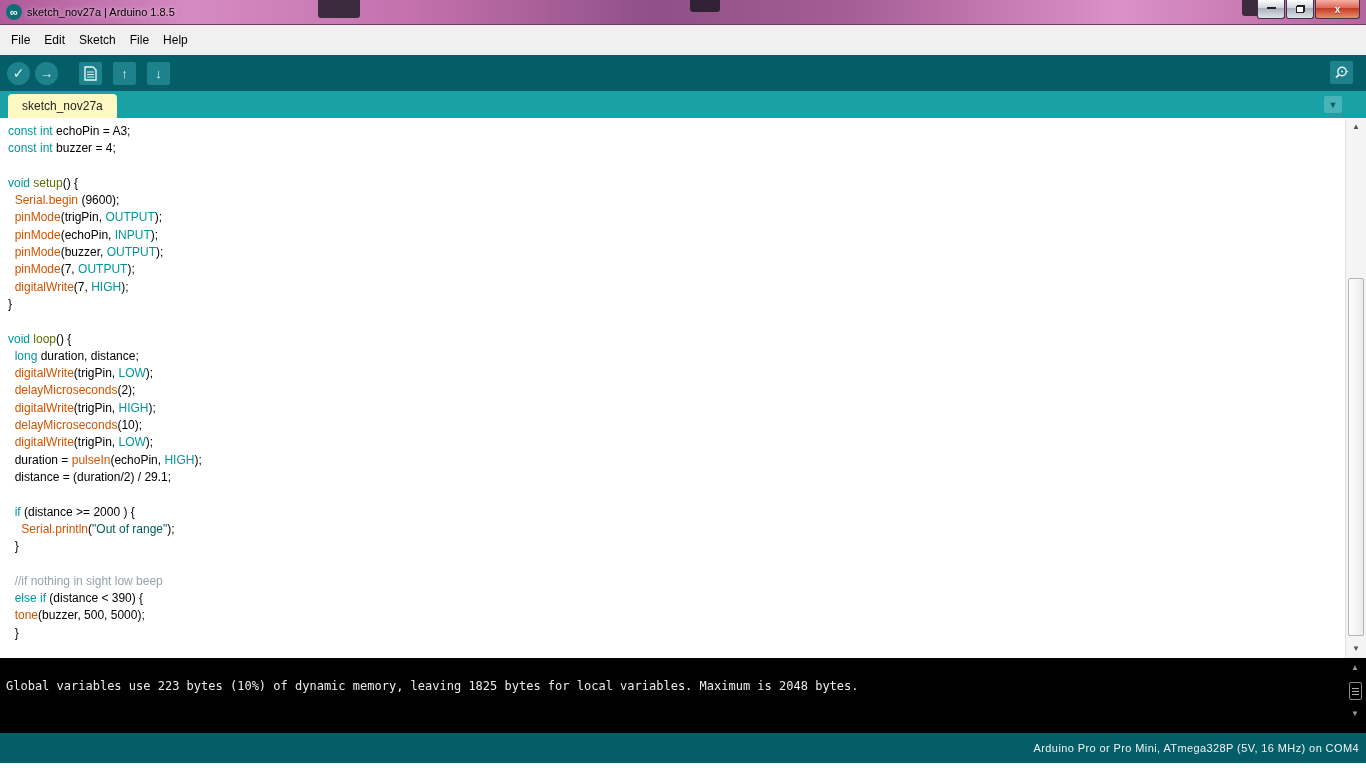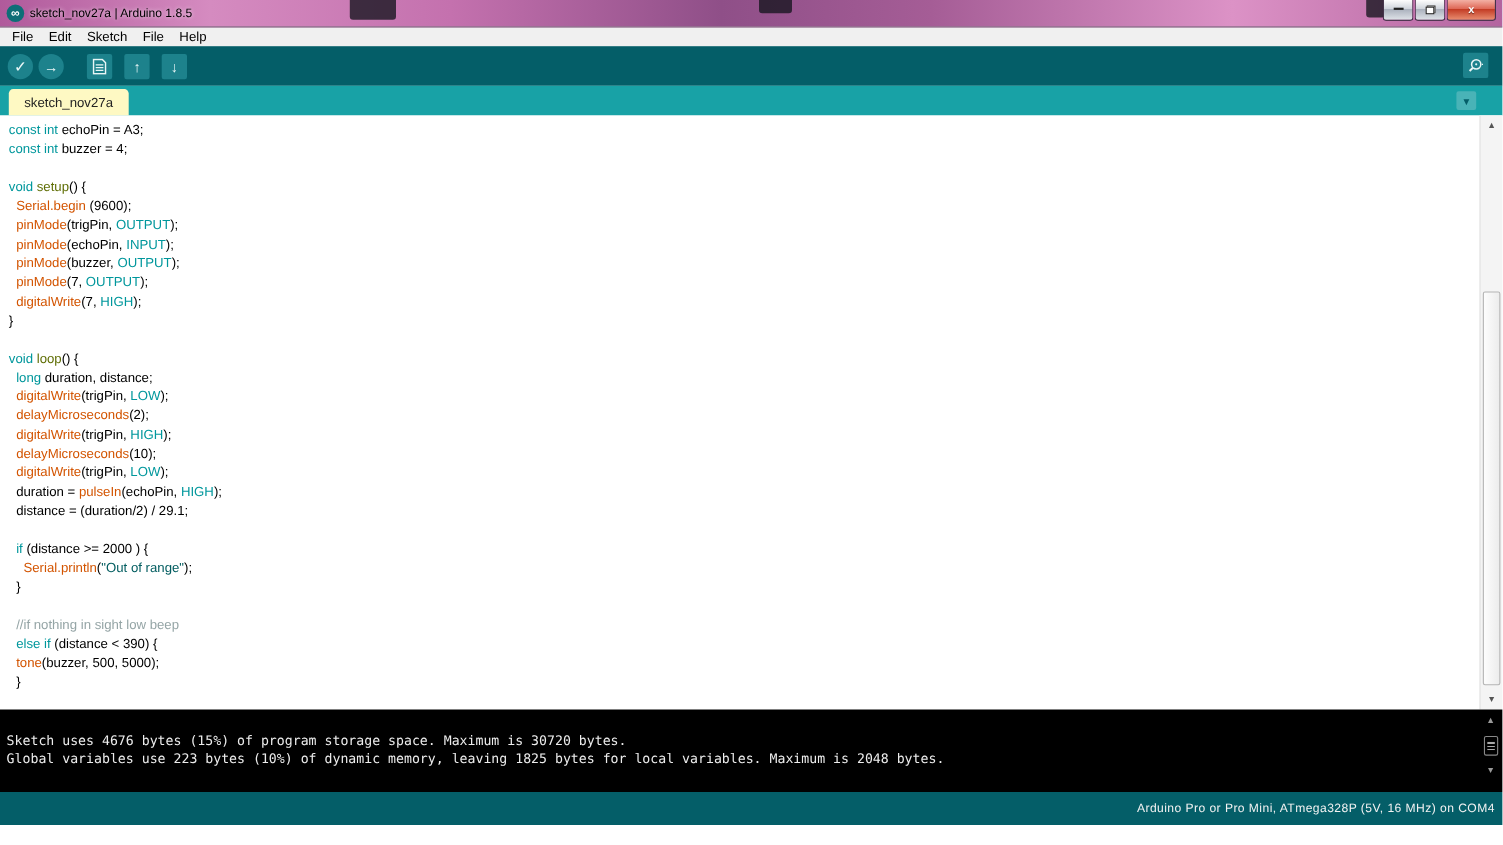--- a/index.html
+++ b/index.html
@@ -29,21 +29,21 @@
   .win-btn.close {
     width:45px; background:linear-gradient(#f3b0a4,#de6654 45%,#c23a23 46%,#e98e71);
     color:#fff; font-weight:bold; text-shadow:0 1px 1px rgba(0,0,0,.5);
   }
   .restore-glyph { width:9px; height:8px; position:relative; }
   .restore-glyph::before { content:""; position:absolute; right:0; top:0; width:6px; height:5px; border:1px solid #222; background:#eee; }
   .restore-glyph::after  { content:""; position:absolute; left:0; bottom:0; width:6px; height:5px; border:1px solid #222; background:#fff; }
   .min-glyph { width:9px; height:3px; border-bottom:2px solid #222; margin-top:-4px; }
 
   
-  .menubar { height:17px; background:#f0f0f0; display:flex; align-items:center; padding-left:4px; }
+  .menubar { height:30px; background:#f0f0f0; display:flex; align-items:center; padding-left:4px; }
   .menu-item { font-size:12px; color:#000; padding:0 7px; line-height:17px; }
 
   
   .toolbar { height:36px; background:#045e68; display:flex; align-items:center; padding-left:7px; position:relative; }
   .tb-btn {
     width:23px; height:23px; background:#1d828c; display:flex; align-items:center; justify-content:center;
     color:#e9f6f6; font-size:14px; margin-right:5px;
   }
   .tb-btn.round { border-radius:50%; }
   .tb-btn.square { border-radius:2px; }
@@ -192,21 +192,21 @@
     <div class="code-area"><div class="code-line"><span class="tok-kw">const</span><span class="tok-pl"> </span><span class="tok-kw">int</span><span class="tok-pl"> echoPin = A3;</span></div><div class="code-line"><span class="tok-kw">const</span><span class="tok-pl"> </span><span class="tok-kw">int</span><span class="tok-pl"> buzzer = 4;</span></div><div class="code-line">&nbsp;</div><div class="code-line"><span class="tok-kw">void</span><span class="tok-pl"> </span><span class="tok-fn2">setup</span><span class="tok-pl">() {</span></div><div class="code-line"><span class="tok-pl">  </span><span class="tok-fn">Serial.begin</span><span class="tok-pl"> (9600);</span></div><div class="code-line"><span class="tok-pl">  </span><span class="tok-fn">pinMode</span><span class="tok-pl">(trigPin, </span><span class="tok-kw">OUTPUT</span><span class="tok-pl">);</span></div><div class="code-line"><span class="tok-pl">  </span><span class="tok-fn">pinMode</span><span class="tok-pl">(echoPin, </span><span class="tok-kw">INPUT</span><span class="tok-pl">);</span></div><div class="code-line"><span class="tok-pl">  </span><span class="tok-fn">pinMode</span><span class="tok-pl">(buzzer, </span><span class="tok-kw">OUTPUT</span><span class="tok-pl">);</span></div><div class="code-line"><span class="tok-pl">  </span><span class="tok-fn">pinMode</span><span class="tok-pl">(7, </span><span class="tok-kw">OUTPUT</span><span class="tok-pl">);</span></div><div class="code-line"><span class="tok-pl">  </span><span class="tok-fn">digitalWrite</span><span class="tok-pl">(7, </span><span class="tok-kw">HIGH</span><span class="tok-pl">);</span></div><div class="code-line"><span class="tok-pl">}</span></div><div class="code-line">&nbsp;</div><div class="code-line"><span class="tok-kw">void</span><span class="tok-pl"> </span><span class="tok-fn2">loop</span><span class="tok-pl">() {</span></div><div class="code-line"><span class="tok-pl">  </span><span class="tok-kw">long</span><span class="tok-pl"> duration, distance;</span></div><div class="code-line"><span class="tok-pl">  </span><span class="tok-fn">digitalWrite</span><span class="tok-pl">(trigPin, </span><span class="tok-kw">LOW</span><span class="tok-pl">);</span></div><div class="code-line"><span class="tok-pl">  </span><span class="tok-fn">delayMicroseconds</span><span class="tok-pl">(2);</span></div><div class="code-line"><span class="tok-pl">  </span><span class="tok-fn">digitalWrite</span><span class="tok-pl">(trigPin, </span><span class="tok-kw">HIGH</span><span class="tok-pl">);</span></div><div class="code-line"><span class="tok-pl">  </span><span class="tok-fn">delayMicroseconds</span><span class="tok-pl">(10);</span></div><div class="code-line"><span class="tok-pl">  </span><span class="tok-fn">digitalWrite</span><span class="tok-pl">(trigPin, </span><span class="tok-kw">LOW</span><span class="tok-pl">);</span></div><div class="code-line"><span class="tok-pl">  duration = </span><span class="tok-fn">pulseIn</span><span class="tok-pl">(echoPin, </span><span class="tok-kw">HIGH</span><span class="tok-pl">);</span></div><div class="code-line"><span class="tok-pl">  distance = (duration/2) / 29.1;</span></div><div class="code-line">&nbsp;</div><div class="code-line"><span class="tok-pl">  </span><span class="tok-kw">if</span><span class="tok-pl"> (distance &gt;= 2000 ) {</span></div><div class="code-line"><span class="tok-pl">    </span><span class="tok-fn">Serial.println</span><span class="tok-pl">(</span><span class="tok-str">"Out of range"</span><span class="tok-pl">);</span></div><div class="code-line"><span class="tok-pl">  }</span></div><div class="code-line">&nbsp;</div><div class="code-line"><span class="tok-pl">  </span><span class="tok-cmt">//if nothing in sight low beep</span></div><div class="code-line"><span class="tok-pl">  </span><span class="tok-kw">else</span><span class="tok-pl"> </span><span class="tok-kw">if</span><span class="tok-pl"> (distance &lt; 390) {</span></div><div class="code-line"><span class="tok-pl">  </span><span class="tok-fn">tone</span><span class="tok-pl">(buzzer, 500, 5000);</span></div><div class="code-line"><span class="tok-pl">  }</span></div></div>
     <div class="v-scrollbar">
       <div class="sb-arrow">▲</div>
       <div class="sb-thumb"></div>
       <div class="sb-arrow down-abs">▼</div>
     </div>
   </div>
 
 
   <div class="console">
-    <div class="console-lines"><div>Sketch uses 4676 bytes (15%) of program storage space. Maximum is 30720 bytes.</div><div>Global variables use 223 bytes (10%) of dynamic memory, leaving 1825 bytes for local variables. Maximum is 2048 bytes.</div></div>
+    <div class="console-lines"><div>Global variables use 223 bytes (10%) of dynamic memory, leaving 1825 bytes for local variables. Maximum is 2048 bytes.</div></div>
     <div class="console-scrollbar">
       <div class="csb-arrow">▲</div>
       <div class="csb-thumb"></div>
       <div class="csb-arrow">▼</div>
     </div>
   </div>
 
   <div class="bottombar">
     <span class="board-text">Arduino Pro or Pro Mini, ATmega328P (5V, 16 MHz) on COM4</span>
   </div>

